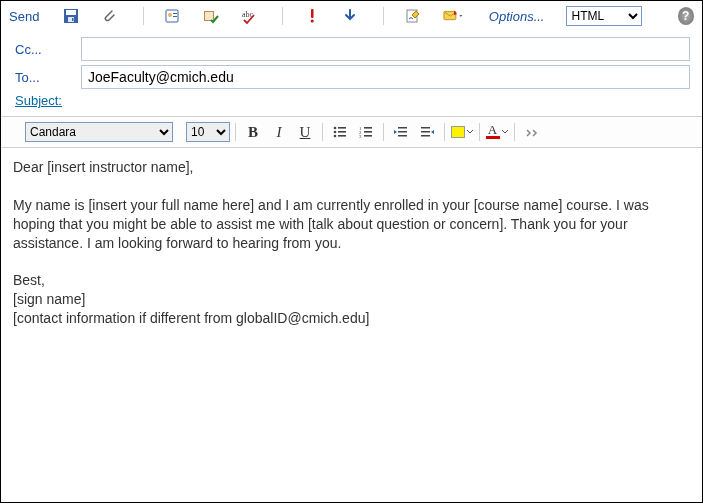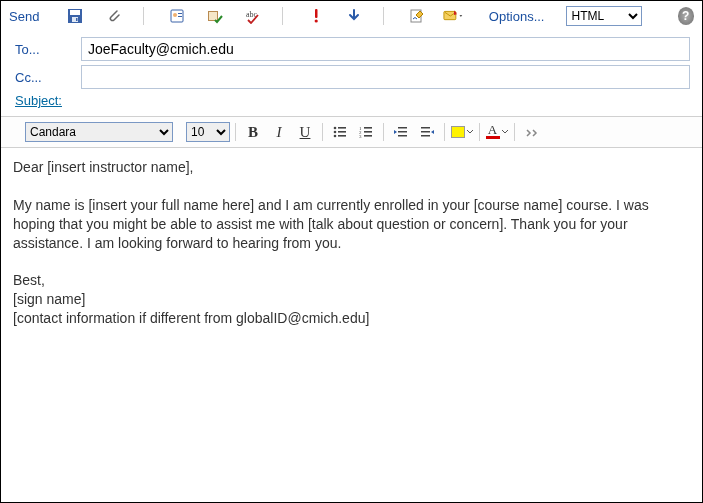--- a/index.html
+++ b/index.html
@@ -31,35 +31,36 @@
     margin-right: 6px;
   }
   .icon16 {
     width: 16px;
     height: 16px;
     display: inline-block;
   }
   .toolbar-btn {
     display: inline-flex;
     align-items: center;
-    justify-content: flex-end;
+    justify-content: flex-start;
     width: 22px;
     height: 22px;
     cursor: pointer;
   }
   .toolbar-sep {
     width: 1px;
     height: 18px;
     background: #d0d0d0;
     margin: 0 3px;
   }
   .options-link {
     color: #1a4fa0;
     font-size: 13px;
     margin: 0 4px 0 6px;
+    font-style: italic;
   }
   select.format-select {
     width: 82px;
     height: 20px;
     font-size: 12px;
     border: 1px solid #7a98c4;
     background: #fff;
   }
   .spacer { flex: 1; }
   .help-icon {
@@ -235,26 +236,26 @@
       <option>HTML</option>
     </select>
 
     <span class="spacer"></span>
 
     <span class="help-icon">?</span>
   </div>
 
   <div class="fields-wrap">
     <div class="field-row">
+      <span class="field-label">Cc...</span>
+      <input class="field-input" value="" style="">
+    </div>
+    <div class="field-row">
       <span class="field-label">To...</span>
       <input class="field-input" value="JoeFaculty@cmich.edu" style="">
-    </div>
-    <div class="field-row">
-      <span class="field-label">Cc...</span>
-      <input class="field-input" value="" style="">
     </div>
     <div class="field-row">
       <span class="field-label subj">Subject:</span>
     </div>
   </div>
 
   <div class="editor-toolbar">
     <select class="font-select">
       <option>Candara</option>
     </select>

